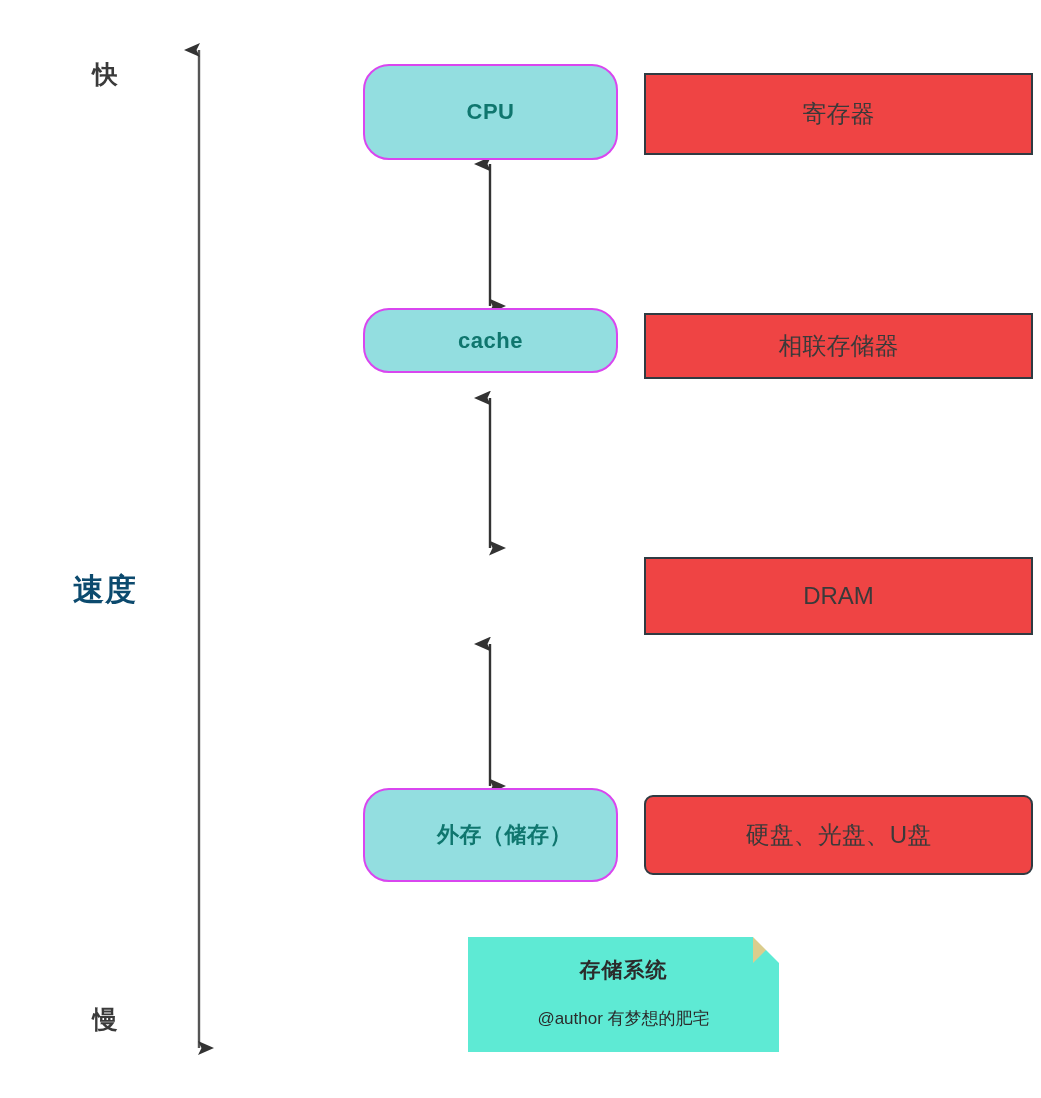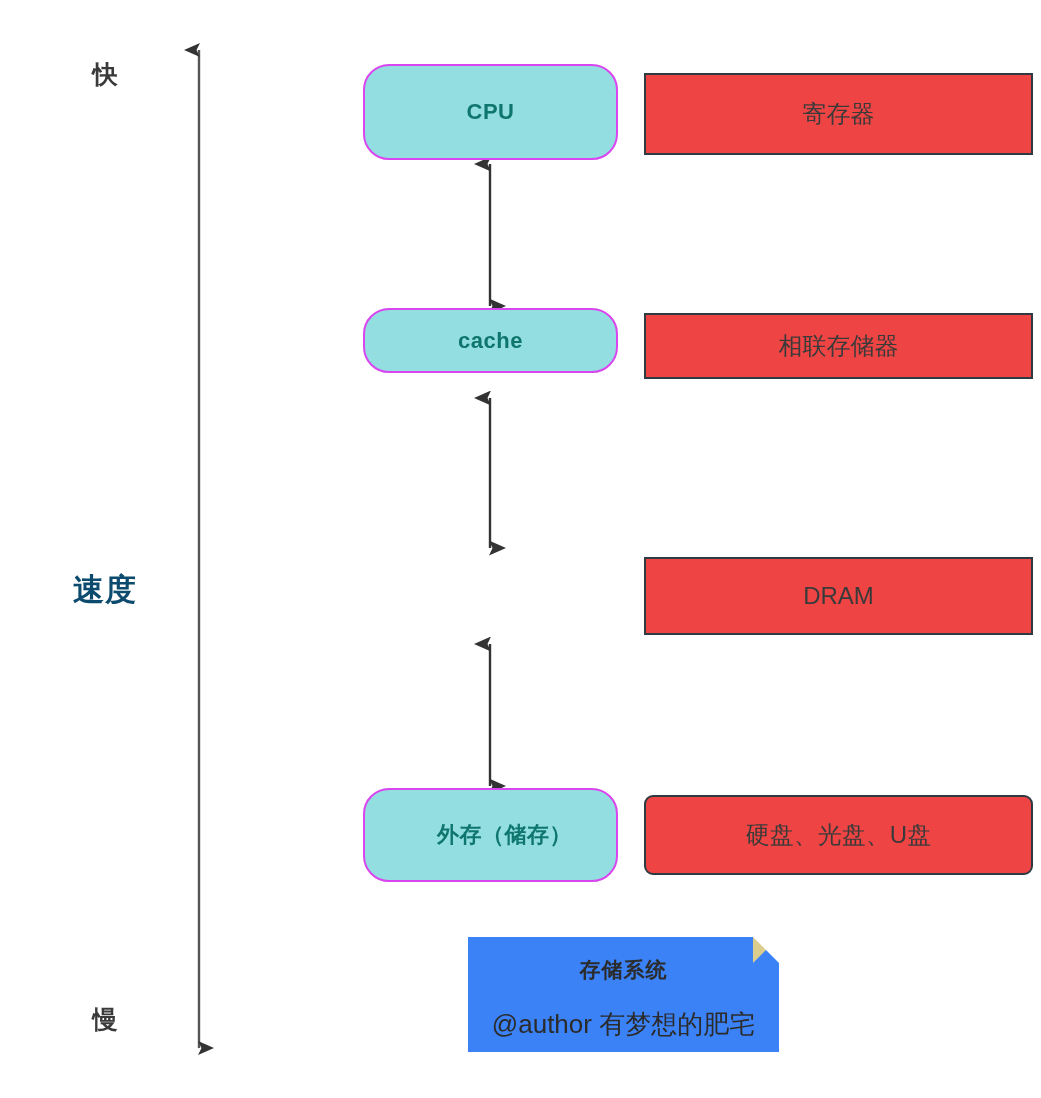--- a/index.html
+++ b/index.html
@@ -110,21 +110,21 @@
   #conn-cache-memory { top: 390px; height: 166px; }
   #conn-memory-stor  { top: 636px; height: 158px; }
 
   
   #sticky-note {
     position: absolute;
     left: 468px;
     top: 937px;
     width: 311px;
     height: 115px;
-    background: #3b82f6;
+    background: #5eead4;
     z-index: 4;
   }
   #sticky-fold {
     position: absolute;
     right: 0;
     top: 0;
     width: 0;
     height: 0;
     border-left: 26px solid transparent;
     border-top: 26px solid #ffffff;
@@ -150,21 +150,21 @@
     font-weight: bold;
     color: #2b2b2b;
     letter-spacing: 1px;
   }
   #sticky-author {
     position: absolute;
     left: 0;
     top: 70px;
     width: 311px;
     text-align: center;
-    font-size: 26px;
+    font-size: 17px;
     color: #2b2b2b;
   }
 </style>
 </head>
 <body>
 
 <div id="canvas">
 
   <svg id="speed-axis" viewBox="0 0 42 1014" xmlns="http://www.w3.org/2000/svg">
     <defs>

